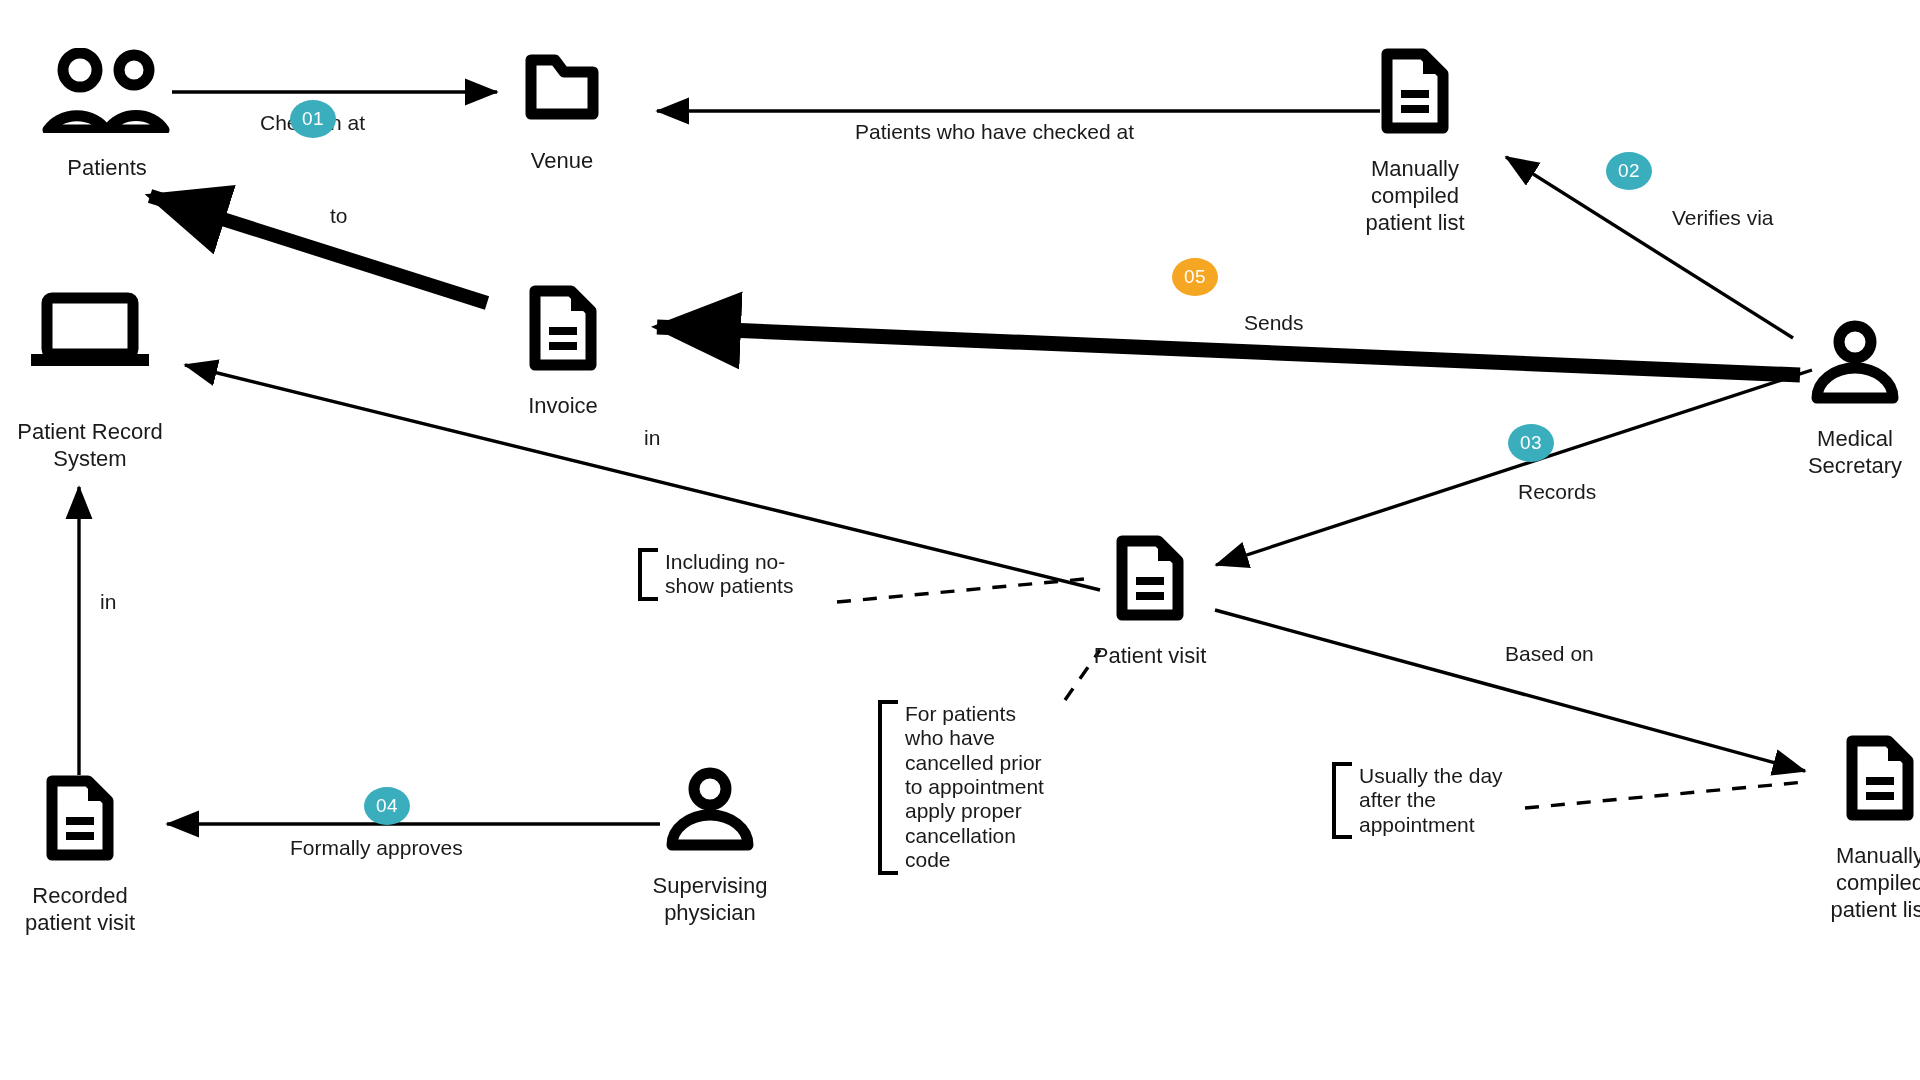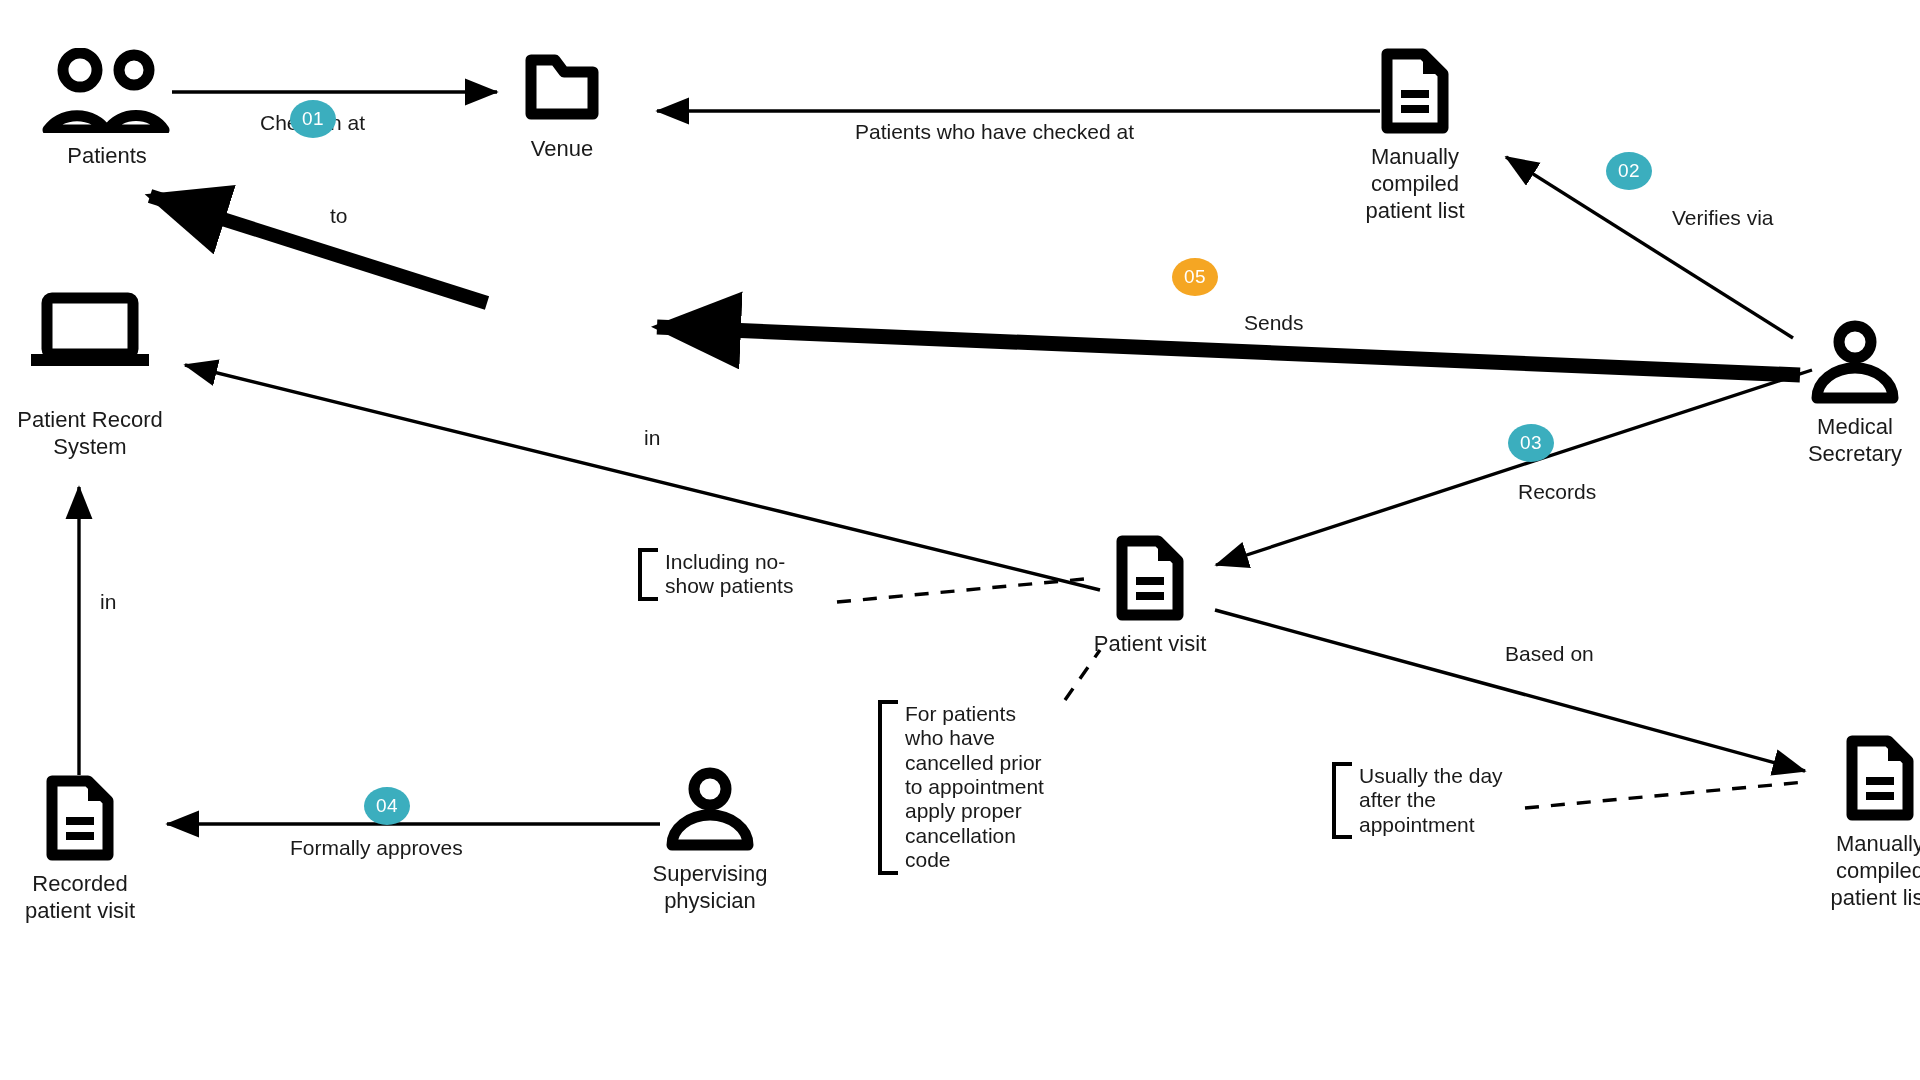--- a/index.html
+++ b/index.html
@@ -35,21 +35,21 @@
     text-align: center;
     line-height: 1.22;
     font-size: 22px;
     color: #1a1a1a;
   }
   .node .glyph {
     display: block;
     line-height: 0;
   }
   .node .caption {
-    margin-top: 10px;
+    margin-top: 22px;
     white-space: pre-line;
   }
   .edge-label {
     position: absolute;
     font-size: 21px;
     color: #1a1a1a;
     white-space: nowrap;
     line-height: 1.2;
   }
   .badge {
@@ -153,20 +153,31 @@
         <path d="M44 6 L64 26 L44 26 Z" fill="#000"></path>
         <rect x="22" y="42" width="28" height="8" fill="#000"></rect>
         <rect x="22" y="57" width="28" height="8" fill="#000"></rect>
       </svg>
     </span>
     <span class="caption">Manually
 compiled
 patient list</span>
   </div>
 
+  <div class="node" style="left:498px; top:285px; width:130px;">
+    <span class="glyph">
+      <svg width="72" height="86" viewBox="0 0 72 86" xmlns="http://www.w3.org/2000/svg">
+        <path d="M8 6 L44 6 L64 26 L64 80 L8 80 Z" fill="none" stroke="#000" stroke-width="11" stroke-linejoin="round"></path>
+        <path d="M44 6 L64 26 L44 26 Z" fill="#000"></path>
+        <rect x="22" y="42" width="28" height="8" fill="#000"></rect>
+        <rect x="22" y="57" width="28" height="8" fill="#000"></rect>
+      </svg>
+    </span>
+    <span class="caption">Invoice</span>
+  </div>
 
   <div class="node" style="left:0px; top:290px; width:180px;gap:25px;">
     <span class="glyph">
       <svg width="130" height="82" viewBox="0 0 130 82" xmlns="http://www.w3.org/2000/svg">
         <rect x="22" y="8" width="86" height="56" rx="5" fill="none" stroke="#000" stroke-width="11"></rect>
         <rect x="6" y="64" width="118" height="12" fill="#000"></rect>
       </svg>
     </span>
     <span class="caption">Patient Record
 System</span>

